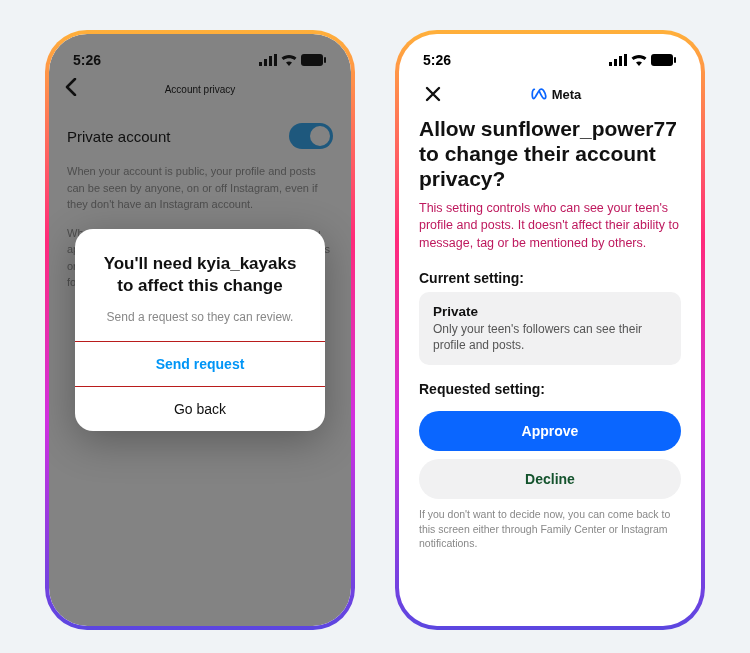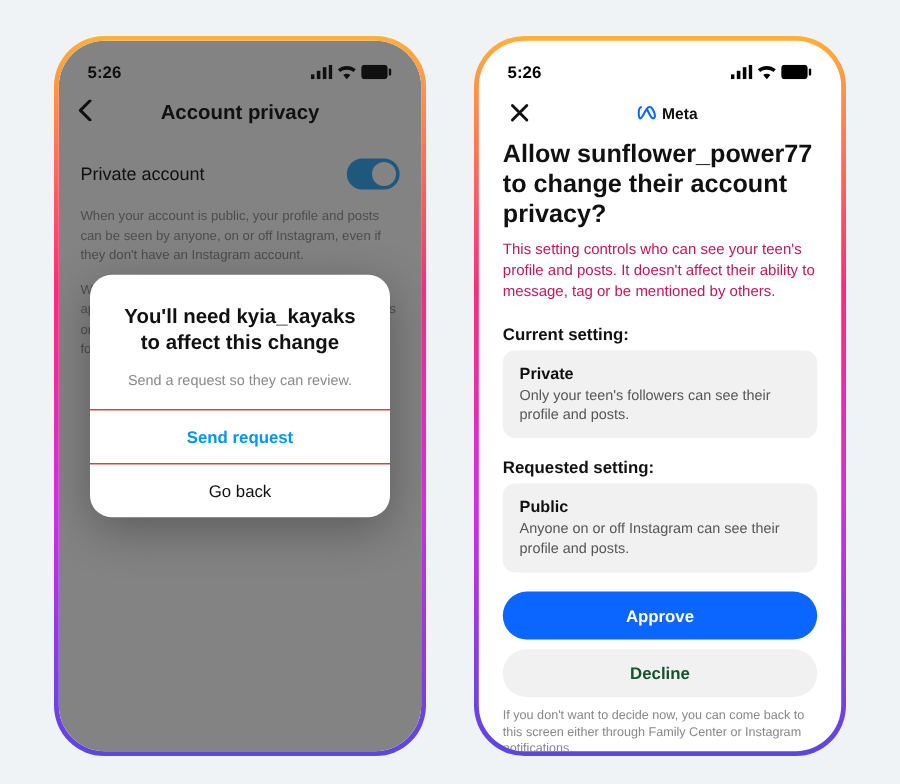--- a/index.html
+++ b/index.html
@@ -50,21 +50,21 @@
 
     
     .settings-root { height: 100%; display: flex; flex-direction: column; position: relative; }
     .settings-header {
       display: flex;
       align-items: center;
       padding: 8px 16px 14px;
       position: relative;
     }
     .back-btn { position: absolute; left: 16px; font-size: 18px; color:#000 }
-    .header-title { flex: 1; text-align: center; font-weight: 700; font-size: 17px; }
+    .header-title { flex: 1; text-align: center; font-weight: 400; font-size: 10px; }
     .settings-row {
       display: flex;
       justify-content: space-between;
       align-items: center;
       padding: 14px 18px;
       font-size: 15px;
     }
     .toggle {
       width: 44px; height: 26px; border-radius: 26px;
       background: #1fa1f2;
@@ -292,24 +292,20 @@
       <div class="sheet-title">Allow sunflower_power77 to change their account privacy?</div>
       <div class="sheet-desc">This setting controls who can see your teen's profile and posts. It doesn't affect their ability to message, tag or be mentioned by others.</div>
 
       <div class="section-label">Current setting:</div>
       <div class="card">
         <div class="card-title">Private</div>
         <div class="card-sub">Only your teen's followers can see their profile and posts.</div>
       </div>
 
       <div class="section-label">Requested setting:</div>
-      <div class="card">
-        <div class="card-title">Public</div>
-        <div class="card-sub">Anyone on or off Instagram can see their profile and posts.</div>
-      </div>
 
       <div class="pill-btn approve">Approve</div>
       <div class="pill-btn decline">Decline</div>
 
       <div class="footer-note">If you don't want to decide now, you can come back to this screen either through Family Center or Instagram notifications.</div>
     </div>
 
   </div>
 </div>
 

